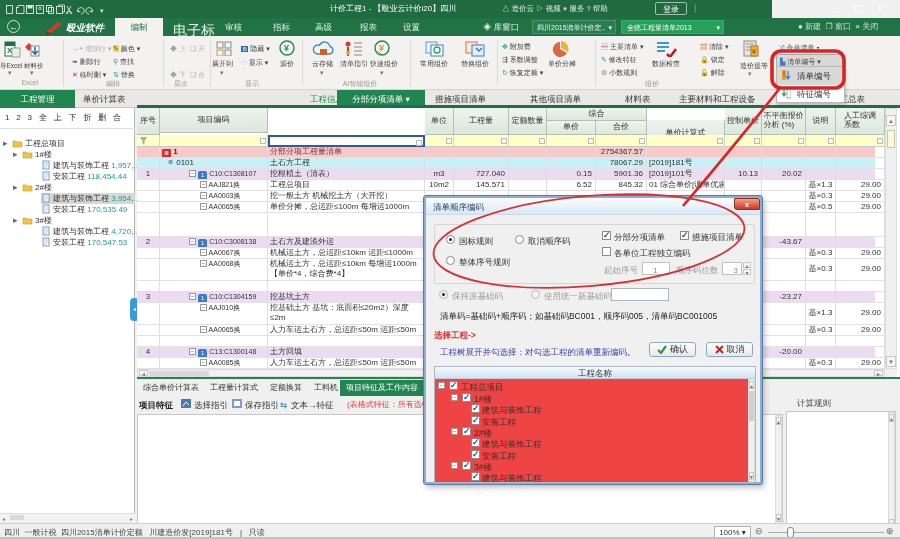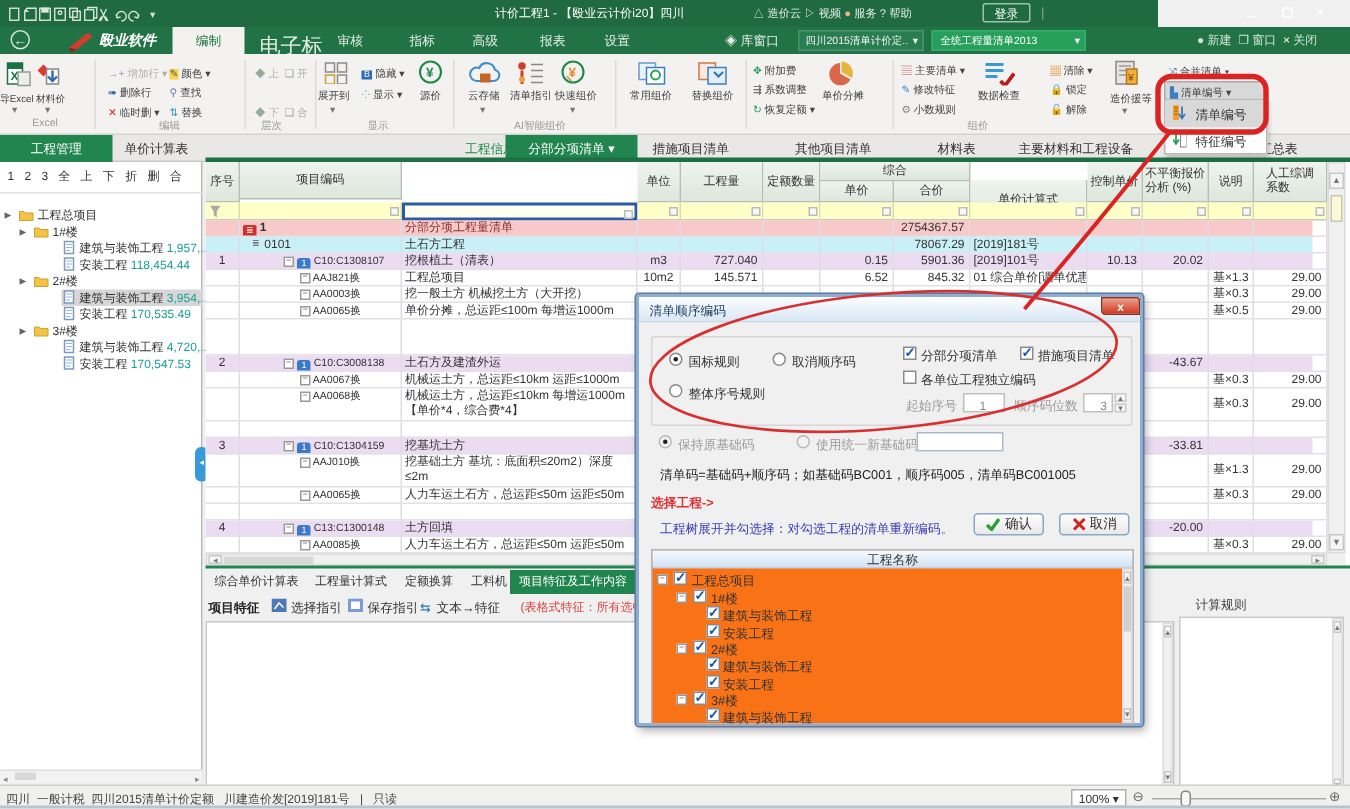--- a/index.html
+++ b/index.html
@@ -534,21 +534,21 @@
   <div class="cell c0 c">3</div>
   <div class="cell c1" style="padding-left:29px"><span class="eb">−</span> <span class="bico">1</span><span class="cd"> C10:C1304159</span></div>
   <div class="cell c2">挖基坑土方</div>
   <div class="cell c3"></div>
       <div class="cell c4"></div>
       <div class="cell c5"></div>
       <div class="cell c6"></div>
       <div class="cell c7"></div>
       <div class="cell c8"></div>
       <div class="cell c9"></div>
-  <div class="cell c10 r">-33.81</div>
+  <div class="cell c10 r">-23.27</div>
   <div class="cell c11"></div>
       <div class="cell c12"></div>
  </div>
  <div class="row" style="top:195px;height:22px">
   <div class="cell c0"></div>
   <div class="cell c1" style="padding-left:40px"><span class="eb">−</span><span class="cd"> AAJ010换</span></div>
   <div class="cell c2" style="white-space:normal">挖基础土方 基坑：底面积≤20m2）深度 ≤2m</div>
   <div class="cell c3"></div>
       <div class="cell c4"></div>
       <div class="cell c5"></div>
@@ -736,21 +736,21 @@
  <div class="tx" style="left:14px;top:114px;font-size:8.5px;color:#222">清单码=基础码+顺序码；如基础码BC001，顺序码005，清单码BC001005</div>
  <div class="tx" style="left:8px;top:133px;font-size:8.5px;color:#e03030;font-weight:bold">选择工程-&gt;</div>
  <div class="tx" style="left:14px;top:150px;font-size:8.5px;color:#3a3ab8">工程树展开并勾选择：对勾选工程的清单重新编码。</div>
  <div class="dbtn" style="left:223px;top:144px;width:47px"><svg width="10" height="9">
         <path d="M1 5l3 3l5-7" stroke="#28a030" stroke-width="2.2" fill="none"></path>
       </svg>确认</div>
  <div class="dbtn" style="left:280px;top:144px;width:47px"><svg width="9" height="9">
         <path d="M1 1l7 7M8 1l-7 7" stroke="#d02020" stroke-width="2" fill="none"></path>
       </svg>取消</div>
 
- <div class="a" style="left:8px;top:168px;width:322px;height:117px;background:#f97316;border:1px solid #a8b8c8">
+ <div class="a" style="left:8px;top:168px;width:322px;height:117px;background:#ef4444;border:1px solid #a8b8c8">
   <div class="a" style="left:0;top:0;width:320px;height:12px;background:linear-gradient(#f5fafd,#d2e2f2);border-bottom:1px solid #c0d0e0;text-align:center;font-size:8.5px;line-height:12px;color:#333">工程名称</div>
   <div class="a sb" style="right:0;top:12px;width:7px;height:103px">
         <div class="sbtn" style="left:0;top:1px;width:5px;height:8px">▴</div>
         <div class="a" style="left:0;top:11px;width:5px;height:30px;background:#d0d0d0"></div>
         <div class="sbtn" style="left:0;bottom:1px;width:5px;height:8px">▾</div>
       </div>
   <div class="tx" style="left:3px;top:15px;font-size:8px;color:#888"><span class="eb">−</span></div>
   <div class="chk on" style="left:14px;top:14px"></div>
       <div class="tx" style="left:26px;top:16px;font-size:8.5px">工程总项目</div>
   <div class="tx" style="left:16px;top:27px;font-size:8px;color:#888"><span class="eb">−</span></div>

